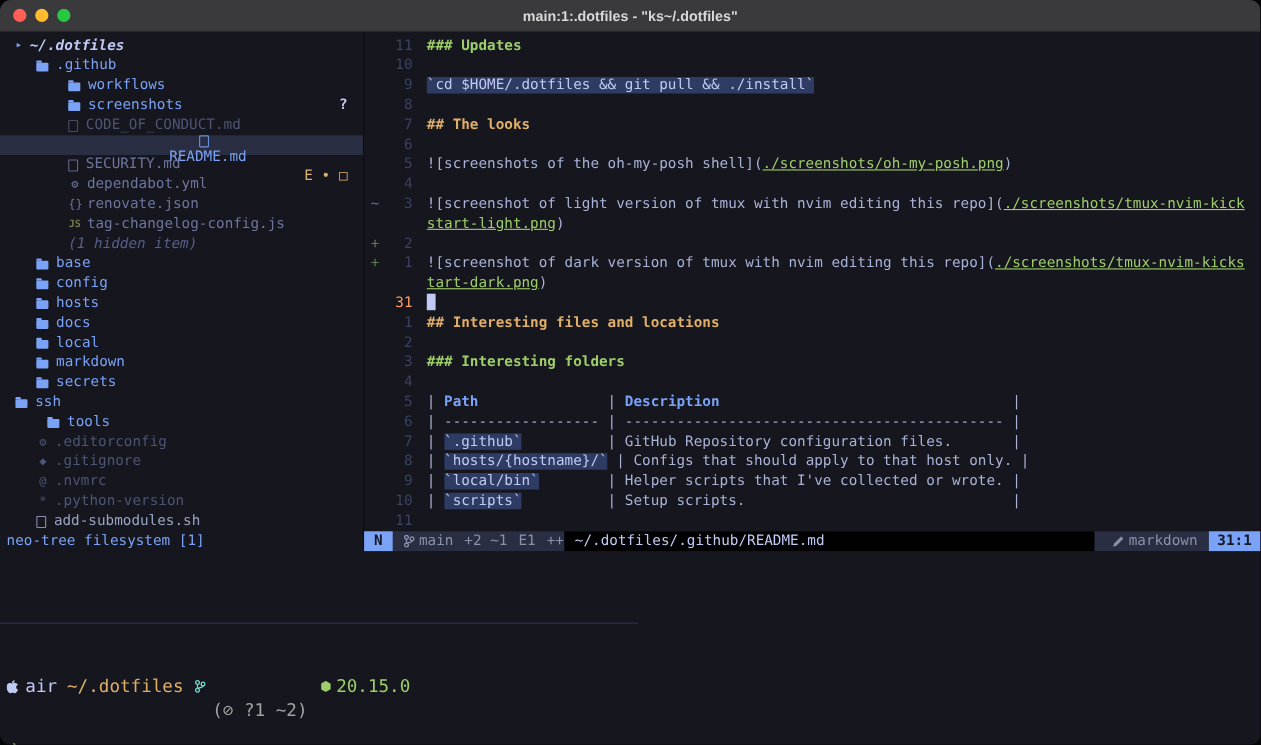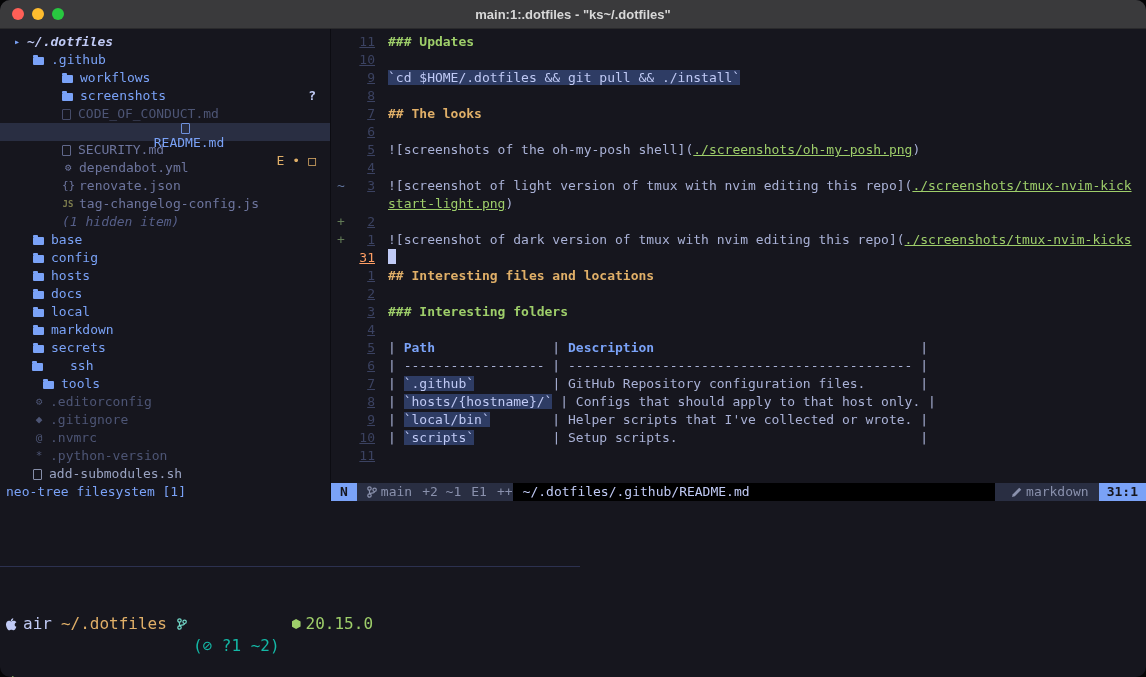--- a/index.html
+++ b/index.html
@@ -32,21 +32,21 @@
   .badge{margin-left:auto;color:#c0caf5;font-weight:bold;}
   .mks{margin-left:auto;display:flex;}
   .mk{color:#e0af68;margin-left:8px;}
   .sidebar-status{height:18px;flex:none;color:#7aa2f7;padding-left:6px;background:#16161e;}
   
   .editor{flex:1;display:flex;flex-direction:column;min-width:0;}
   .elines{flex:1;padding-top:4px;overflow:hidden;}
   .eline{height:18px;display:flex;white-space:pre;padding-left:2px;}
   .sign{width:14px;flex:none;padding-left:4px;color:#565f89;}
   .sign-add{color:#627a56}.sign-chg{color:#5f739c}
-  .lnum{width:24px;flex:none;text-align:right;color:#3b4261;margin-right:13px;text-decoration:underline;}
+  .lnum{width:24px;flex:none;text-align:right;color:#3b4261;margin-right:13px;}
   .curnum{color:#ff9e64;}
   .ltext{white-space:pre;}
   .t{color:#a9b1d6}
   .h2{color:#e0af68;font-weight:bold}
   .h3{color:#9ece6a;font-weight:bold}
   .link{color:#9ece6a;text-decoration:underline}
   .code{background:#2e3c64;color:#c0caf5}
   .th{color:#7aa2f7;font-weight:bold}
   .cursor{display:inline-block;width:8px;height:15px;background:#c0caf5;vertical-align:-2px;}
   
@@ -55,21 +55,21 @@
   .seg{margin-left:10px;flex:none;display:flex;align-items:center;gap:4px;white-space:pre;}
   .pathstrip{background:#000000;color:#c0caf5;margin-right:16px;flex:1;padding:0 10px;height:18px;line-height:18px;white-space:pre;overflow:hidden;}
   .pos{background:#7aa2f7;color:#16161e;font-weight:bold;padding:0 8px;height:18px;line-height:18px;flex:none;margin-left:10px;}
   .ft{margin-left:0;}
   
   .shell{height:145px;flex:none;font-size:16px;line-height:18px;padding-top:29px;white-space:pre;}
   .hr{width:580px;height:1px;background:#2c3150;margin-bottom:12px;}
   .prompt{display:flex;align-items:center;padding-left:6px;height:18px;}
   .p-host{color:#c0caf5;margin-left:6px;}
   .p-path{color:#e0af68;margin-left:9px;}
-  .p-git{color:#14b8a6;margin-left:6px;margin-top:44px;}
+  .p-git{color:#a3a3a3;margin-left:6px;margin-top:44px;}
   .p-node{color:#9ece6a;margin-left:5px;}
   .gitic{margin-left:10px;display:flex;align-items:center;}
   .nodeic{display:inline-block;width:9px;height:10px;margin-left:12px;background:#9ece6a;
     clip-path:polygon(50% 0,100% 25%,100% 75%,50% 100%,0 75%,0 25%);}
   .arrowline{padding-left:6px;color:#9ece6a;font-weight:bold;height:18px;}
   
   .tmuxbar{height:32px;flex:none;display:flex;justify-content:space-between;align-items:flex-start;
     padding:4px 10px 0 10px;font-size:13px;line-height:15px;}
   svg{flex:none;}
 </style>
@@ -106,21 +106,21 @@
           <div class="srow muted" style="padding-left: 62px;"><span class="gl">{}</span><span class="lbl">renovate.json</span></div>
           <div class="srow muted" style="padding-left: 62px;"><span class="gl js">JS</span><span class="lbl">tag-changelog-config.js</span></div>
           <div class="srow note" style="padding-left: 62px;"><span class="lbl">(1 hidden item)</span></div>
           <div class="srow blue" style="padding-left: 33px;"><span class="ic folder"></span><span class="lbl">base</span></div>
           <div class="srow blue" style="padding-left: 33px;"><span class="ic folder"></span><span class="lbl">config</span></div>
           <div class="srow blue" style="padding-left: 33px;"><span class="ic folder"></span><span class="lbl">hosts</span></div>
           <div class="srow blue" style="padding-left: 33px;"><span class="ic folder"></span><span class="lbl">docs</span></div>
           <div class="srow blue" style="padding-left: 33px;"><span class="ic folder"></span><span class="lbl">local</span></div>
           <div class="srow blue" style="padding-left: 33px;"><span class="ic folder"></span><span class="lbl">markdown</span></div>
           <div class="srow blue" style="padding-left: 33px;"><span class="ic folder"></span><span class="lbl">secrets</span></div>
-          <div class="srow blue" style="padding-left: 32px; gap: 20px;"><span class="ic folder"></span><span class="lbl">ssh</span></div>
+          <div class="srow blue" style="padding-left: 14px;"><span class="ic folder"></span><span class="lbl">ssh</span></div>
           <div class="srow blue" style="padding-left: 43px;"><span class="ic folder"></span><span class="lbl">tools</span></div>
           <div class="srow dim" style="padding-left: 33px;"><span class="gl">⚙</span><span class="lbl">.editorconfig</span></div>
           <div class="srow dim" style="padding-left: 33px;"><span class="gl">◆</span><span class="lbl">.gitignore</span></div>
           <div class="srow dim" style="padding-left: 33px;"><span class="gl">@</span><span class="lbl">.nvmrc</span></div>
           <div class="srow dim" style="padding-left: 33px;"><span class="gl">*</span><span class="lbl">.python-version</span></div>
           <div class="srow light-f" style="padding-left: 33px;"><span class="ic file"></span><span class="lbl">add-submodules.sh</span></div>
         </div>
       <div class="sidebar-status">neo-tree filesystem [1]</div>
     </div>
 
@@ -131,20 +131,21 @@
           <div class="eline"><span class="sign "></span><span class="lnum">9</span><span class="ltext"><span class="code">`cd $HOME/.dotfiles &amp;&amp; git pull &amp;&amp; ./install`</span></span></div>
           <div class="eline"><span class="sign "></span><span class="lnum">8</span><span class="ltext"></span></div>
           <div class="eline"><span class="sign "></span><span class="lnum">7</span><span class="ltext"><span class="h2">## The looks</span></span></div>
           <div class="eline"><span class="sign "></span><span class="lnum">6</span><span class="ltext"></span></div>
           <div class="eline"><span class="sign "></span><span class="lnum">5</span><span class="ltext"><span class="t">![screenshots of the oh-my-posh shell](</span><span class="link">./screenshots/oh-my-posh.png</span><span class="t">)</span></span></div>
           <div class="eline"><span class="sign "></span><span class="lnum">4</span><span class="ltext"></span></div>
           <div class="eline"><span class="sign sign-chg">~</span><span class="lnum">3</span><span class="ltext"><span class="t">![screenshot of light version of tmux with nvim editing this repo](</span><span class="link">./screenshots/tmux-nvim-kick</span></span></div>
           <div class="eline"><span class="sign "></span><span class="lnum"></span><span class="ltext"><span class="link">start-light.png</span><span class="t">)</span></span></div>
           <div class="eline"><span class="sign sign-add">+</span><span class="lnum">2</span><span class="ltext"></span></div>
           <div class="eline"><span class="sign sign-add">+</span><span class="lnum">1</span><span class="ltext"><span class="t">![screenshot of dark version of tmux with nvim editing this repo](</span><span class="link">./screenshots/tmux-nvim-kicks</span></span></div>
+          <div class="eline"><span class="sign "></span><span class="lnum"></span><span class="ltext"><span class="link">tart-dark.png</span><span class="t">)</span></span></div>
           <div class="eline"><span class="sign "></span><span class="lnum curnum">31</span><span class="ltext"><span class="cursor"></span></span></div>
           <div class="eline"><span class="sign "></span><span class="lnum">1</span><span class="ltext"><span class="h2">## Interesting files and locations</span></span></div>
           <div class="eline"><span class="sign "></span><span class="lnum">2</span><span class="ltext"></span></div>
           <div class="eline"><span class="sign "></span><span class="lnum">3</span><span class="ltext"><span class="h3">### Interesting folders</span></span></div>
           <div class="eline"><span class="sign "></span><span class="lnum">4</span><span class="ltext"></span></div>
           <div class="eline"><span class="sign "></span><span class="lnum">5</span><span class="ltext"><span class="t">| </span><span class="th">Path</span><span class="t">               | </span><span class="th">Description</span><span class="t">                                  |</span></span></div>
           <div class="eline"><span class="sign "></span><span class="lnum">6</span><span class="ltext"><span class="t">| ------------------ | -------------------------------------------- |</span></span></div>
           <div class="eline"><span class="sign "></span><span class="lnum">7</span><span class="ltext"><span class="t">| </span><span class="code">`.github`</span><span class="t">          | GitHub Repository configuration files.       |</span></span></div>
           <div class="eline"><span class="sign "></span><span class="lnum">8</span><span class="ltext"><span class="t">| </span><span class="code">`hosts/{hostname}/`</span><span class="t"> | Configs that should apply to that host only. |</span></span></div>
           <div class="eline"><span class="sign "></span><span class="lnum">9</span><span class="ltext"><span class="t">| </span><span class="code">`local/bin`</span><span class="t">        | Helper scripts that I've collected or wrote. |</span></span></div>

